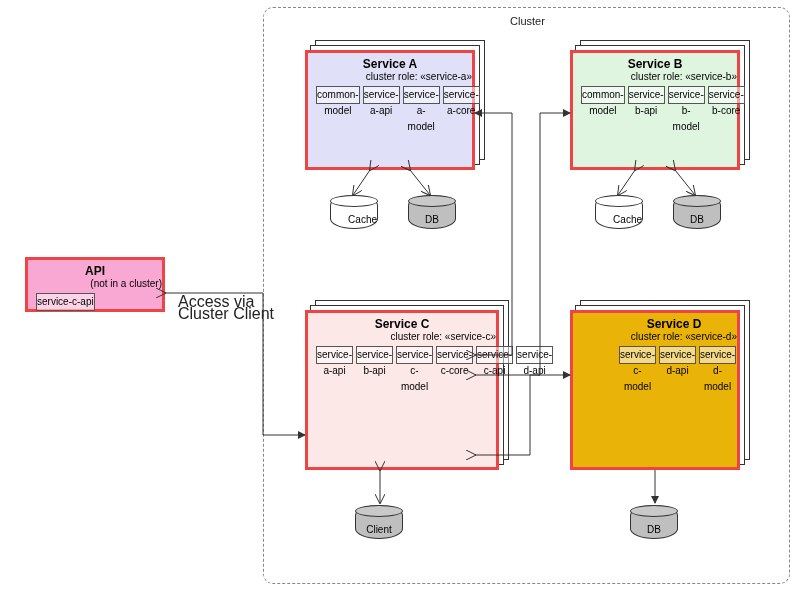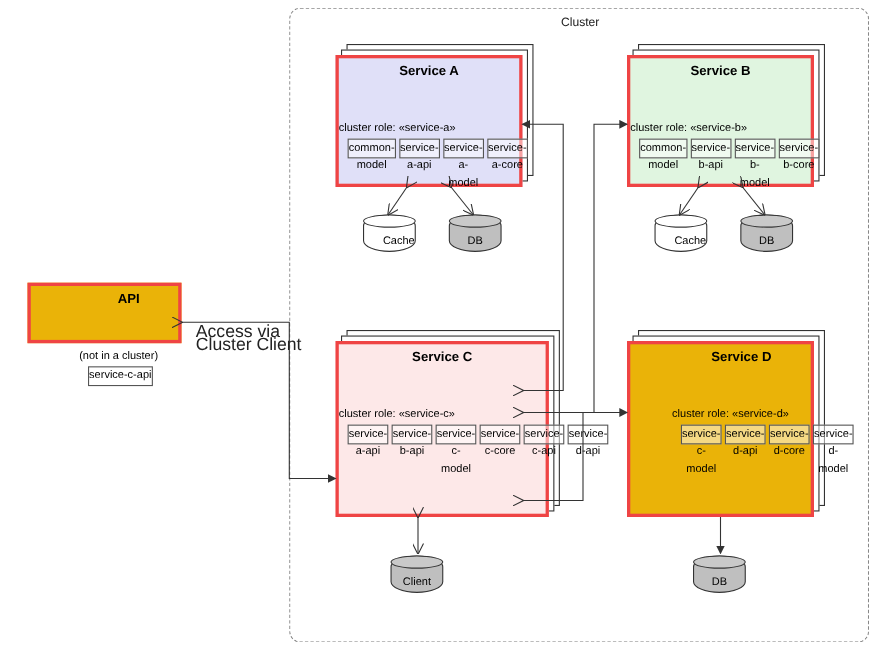--- a/index.html
+++ b/index.html
@@ -34,32 +34,31 @@
   .service-body {
     position: absolute;
     top: 10px; left:0; right:0; bottom:0;
     border: 3px solid #ef4444;
     box-sizing: border-box;
   }
   .svc-a  { background: #e0e0f8; }
   .svc-b  { background: #e0f5e0; }
   .svc-c  { background: #fde8e8; }
   .svc-d  { background: #eab308; padding-left: 38px; }
-  .svc-api{ background: #eab308; padding-left: 44px; }
+  .svc-api{ background: #f9a8d4; }
   .service-title {
     text-align: center;
     font-weight: bold;
     font-size: 12px;
     padding-top: 4px;
   }
   .service-sub {
-    text-align: left;
+    text-align: right;
     font-size: 10px;
     margin-bottom: 4px;
-    margin-top: 40px;
   }
   .mods {
     display: flex; flex-direction: row;
     gap: 3px;
     padding: 0 8px 6px 8px;
   }
   .mod {
     background: rgba(255,255,255,0.5);
     border: 1px solid #555;
     height: 16px;
@@ -181,21 +180,20 @@
 
   <div class="stack" style="left:570px; top:300px; width:170px; height:170px;">
     <div class="layer l1"></div>
       <div class="layer l2"></div>
     <div class="service-body svc-d">
       <div class="service-title">Service D</div>
       <div class="service-sub">cluster role: «service-d»</div>
       <div class="mods">
         <div class="mod">service-c-model</div>
         <div class="mod">service-d-api</div>
-        <div class="mod">service-d-core</div>
         <div class="mod">service-d-model</div>
       </div>
     </div>
   </div>
   <div class="cylinder grey" style="left:630px; top:505px;">
       <span>DB</span>
     </div>
 
   <div class="access-label" style="left:178px; top:296px; white-space:pre-line;">Access via
 Cluster Client</div>

